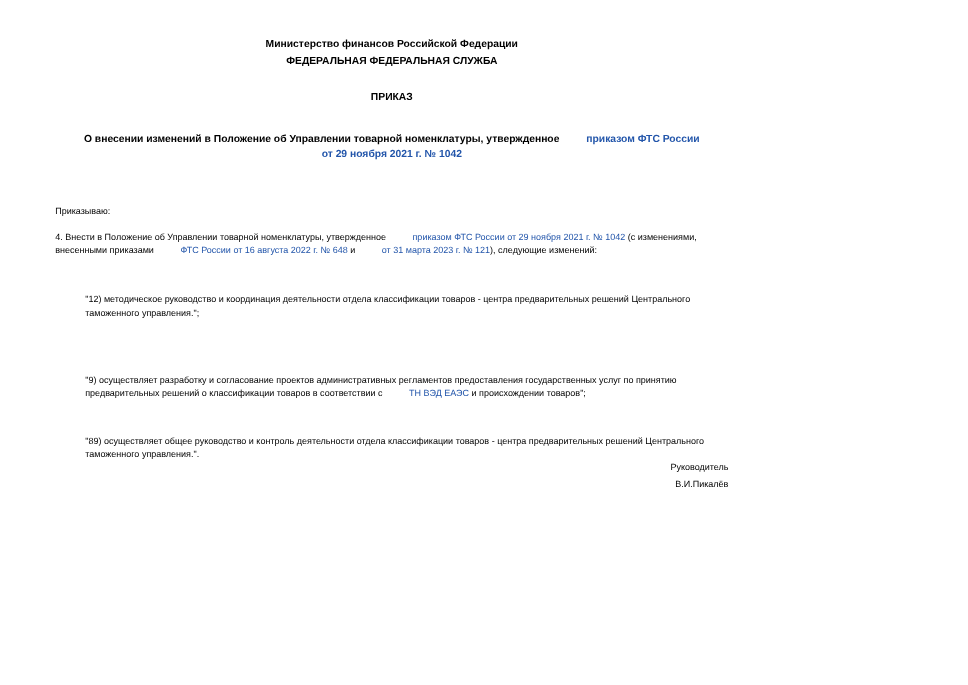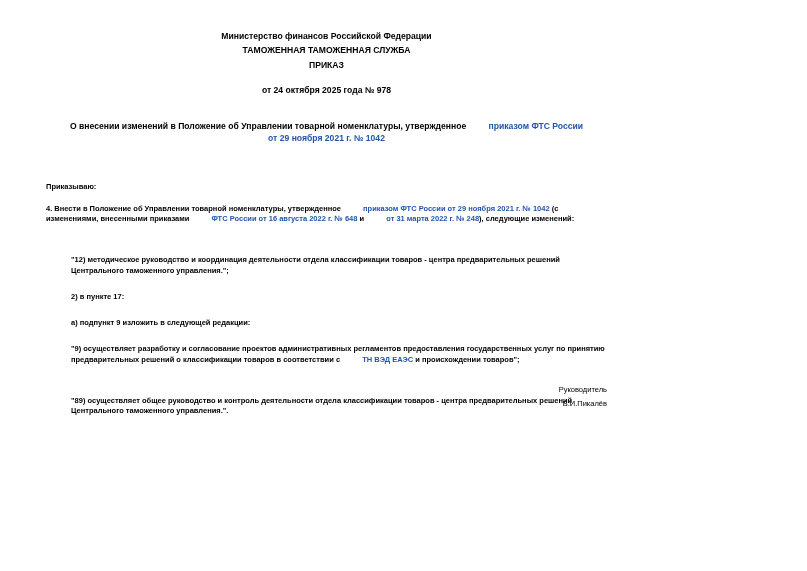--- a/index.html
+++ b/index.html
@@ -26,21 +26,21 @@
   .hdr {
     text-align: center;
     font-weight: bold;
   }
   .hdr-line1 { font-size: 8.6px; }
   .hdr-line2 { font-size: 8.6px; margin-top: 2px; }
   .doc-type {
     text-align: center;
     font-weight: bold;
     font-size: 8.6px;
-    margin-top: 2px;
+    margin-top: 17px;
   }
   .doc-date {
     text-align: center;
     font-weight: bold;
     font-size: 8.6px;
     margin-top: 13px;
   }
   .doc-title {
     text-align: center;
     font-weight: bold;
@@ -48,21 +48,20 @@
     margin-top: 23px;
     padding: 0 22px;
   }
   a.lnk {
     color: #2255aa;
     text-decoration: none;
     padding-left: 20px;
   }
   .body-wrap {
     margin-top: 37px;
-    font-weight: bold;
   }
   p.para {
     margin: 0 0 0 0;
     text-align: left;
   }
   .sp-10 { height: 11px; }
   .sp-14 { height: 15px; }
   .indent {
     padding-left: 25px;
   }
@@ -74,48 +73,45 @@
   }
   .sign-role { top: 385px; }
   .sign-name { top: 399px; }
 </style>
 </head>
 <body>
 
 <div class="page">
 
   <div class="hdr hdr-line1">Министерство финансов Российской Федерации</div>
-  <div class="hdr hdr-line2">ТАМОЖЕННАЯ ТАМОЖЕННАЯ СЛУЖБА</div>
+  <div class="hdr hdr-line2">ФЕДЕРАЛЬНАЯ ФЕДЕРАЛЬНАЯ СЛУЖБА</div>
 
   <div class="doc-type">ПРИКАЗ</div>
-  <div class="doc-date">от 24 октября 2025 года № 978</div>
 
   <div class="doc-title">
     <span>О внесении изменений в Положение об Управлении товарной номенклатуры, утвержденное </span><a class="lnk" href="#">приказом ФТС России от 29 ноября 2021 г. № 1042</a>
   </div>
 
   <div class="body-wrap">
 
     <p class="para">Приказываю:</p>
     <div class="sp-10"></div>
 
     <p class="para">
-      <span>4. Внести в Положение об Управлении товарной номенклатуры, утвержденное </span><a class="lnk" href="#">приказом ФТС России от 29 ноября 2021 г. № 1042</a><span> (с изменениями, внесенными приказами </span><a class="lnk" href="#">ФТС России от 16 августа 2022 г. № 648</a><span> и </span><a class="lnk" href="#">от 31 марта 2022 г. № 248</a><span>), следующие изменений:</span>
+      <span>4. Внести в Положение об Управлении товарной номенклатуры, утвержденное </span><a class="lnk" href="#">приказом ФТС России от 29 ноября 2021 г. № 1042</a><span> (с изменениями, внесенными приказами </span><a class="lnk" href="#">ФТС России от 16 августа 2022 г. № 648</a><span> и </span><a class="lnk" href="#">от 31 марта 2023 г. № 121</a><span>), следующие изменений:</span>
     </p>
 
     <div class="sp-14"></div>
 
     <div class="sp-14"></div>
     <p class="para indent">"12) методическое руководство и координация деятельности отдела классификации товаров - центра предварительных решений Центрального таможенного управления.";</p>
 
     <div class="sp-14"></div>
-    <p class="para indent">2) в пункте 17:</p>
 
     <div class="sp-14"></div>
-    <p class="para indent">а) подпункт 9 изложить в следующей редакции:</p>
 
     <div class="sp-14"></div>
     <p class="para indent">
       <span>"9) осуществляет разработку и согласование проектов административных регламентов предоставления государственных услуг по принятию предварительных решений о классификации товаров в соответствии с </span><a class="lnk" href="#">ТН ВЭД ЕАЭС</a><span> и происхождении товаров";</span>
     </p>
 
     <div class="sp-14"></div>
 
     <div class="sp-14"></div>
     <p class="para indent">"89) осуществляет общее руководство и контроль деятельности отдела классификации товаров - центра предварительных решений Центрального таможенного управления.".</p>

